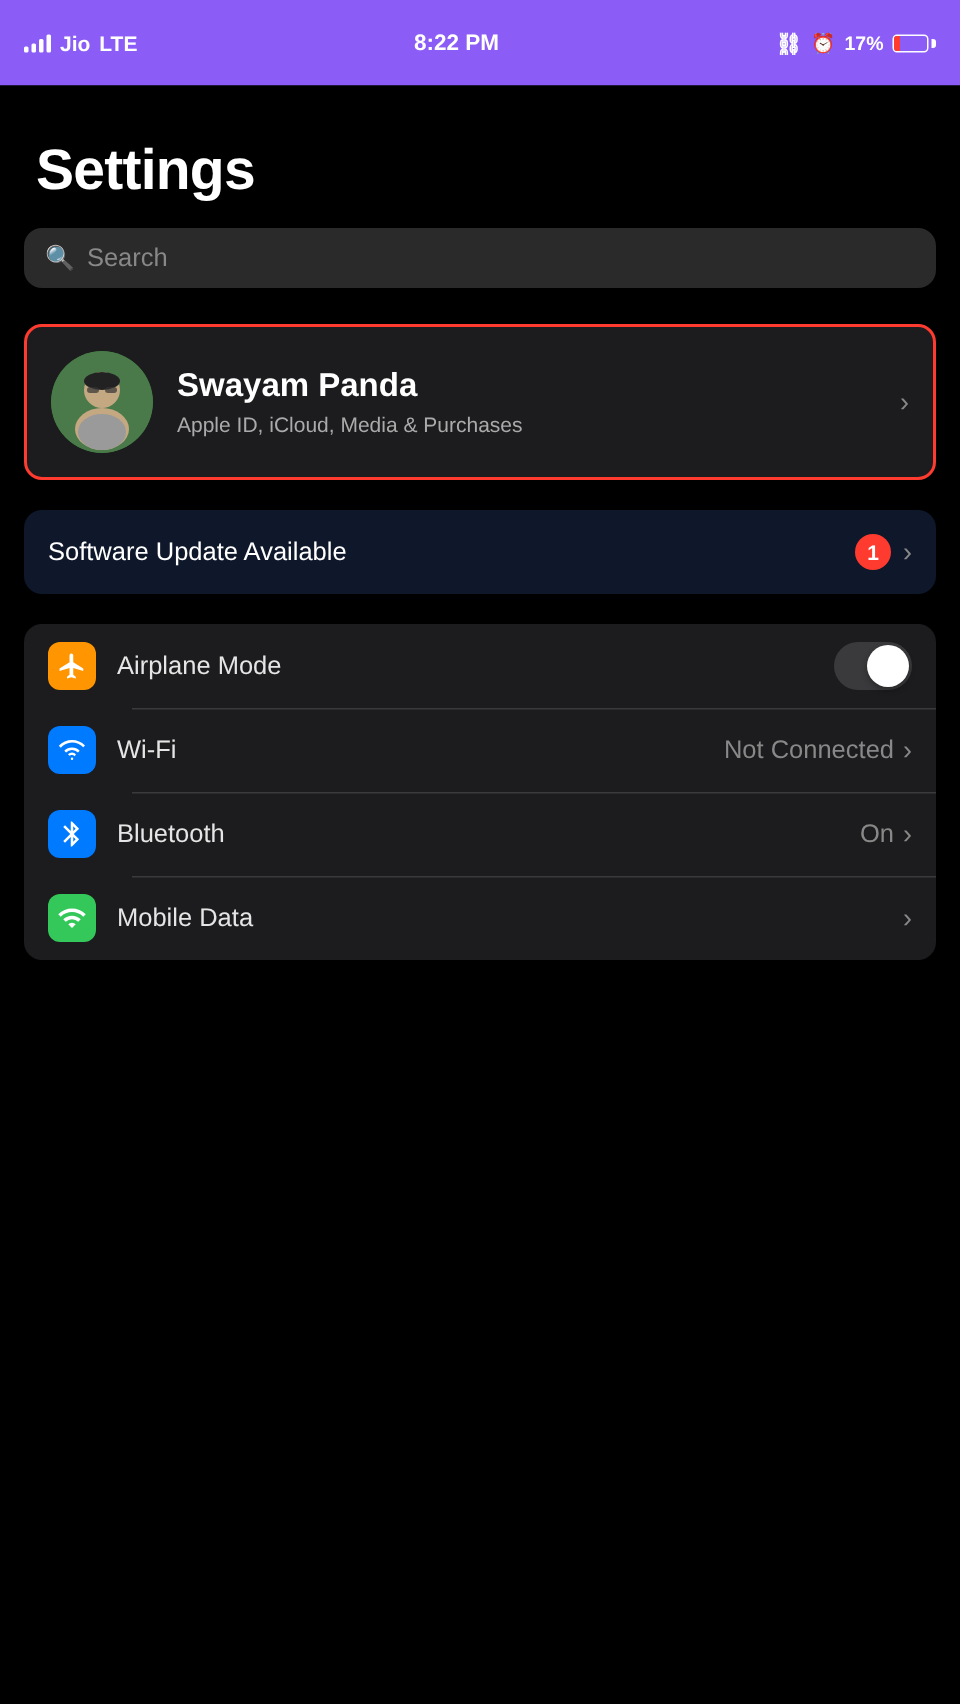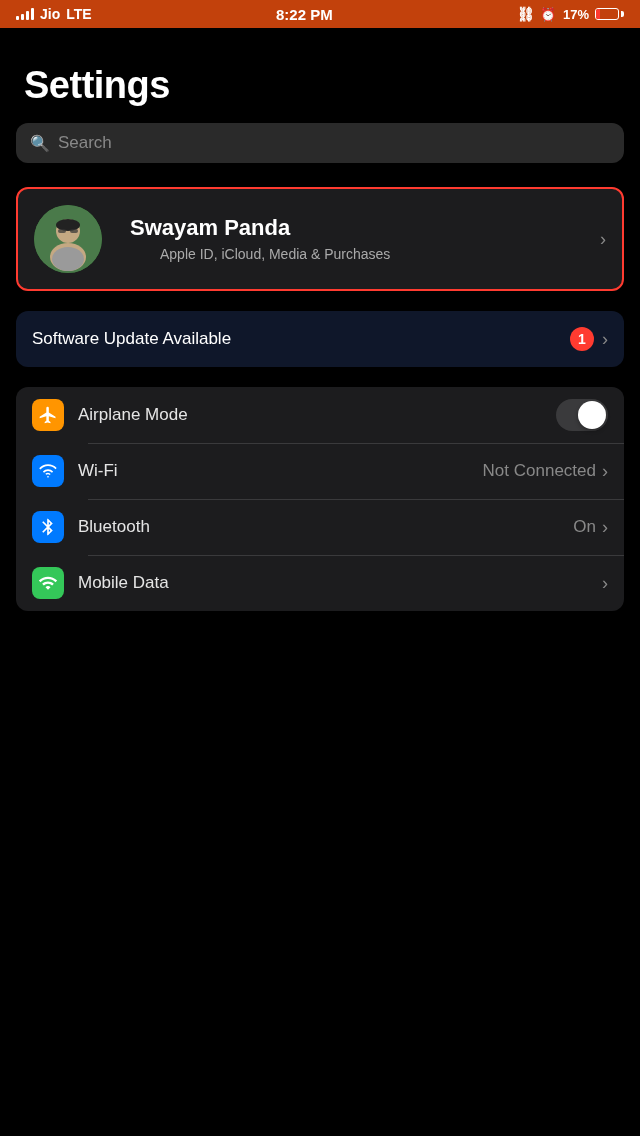--- a/index.html
+++ b/index.html
@@ -9,22 +9,22 @@
       min-height: 1136px;
       background: #000;
       font-family: -apple-system, 'SF Pro Display', 'Helvetica Neue', Arial, sans-serif;
       color: #fff;
       overflow-x: hidden;
     }
 
     
     .status-bar {
       width: 100%;
-      height: 28px;
-      background: #c2410c;
+      height: 57px;
+      background: #8b5cf6;
       display: flex;
       align-items: center;
       justify-content: space-between;
       padding: 0 16px;
       font-size: 14px;
       font-weight: 600;
     }
     .status-left {
       display: flex;
       align-items: center;
@@ -110,21 +110,21 @@
 
     
     .apple-id-section {
       margin: 8px 16px;
       background: #1c1c1e;
       border-radius: 12px;
       border: 2px solid #ff3b30;
       padding: 16px;
       display: flex;
       align-items: center;
-      gap: 28px;
+      gap: 16px;
       position: relative;
     }
     .avatar {
       width: 68px;
       height: 68px;
       border-radius: 50%;
       background: linear-gradient(135deg, #4a7a4a 0%, #2d5a2d 40%, #3a6b3a 100%);
       flex-shrink: 0;
       overflow: hidden;
       display: flex;
@@ -138,21 +138,20 @@
     .apple-id-name {
       font-size: 22px;
       font-weight: 600;
       color: #fff;
       margin-bottom: 4px;
     }
     .apple-id-subtitle {
       font-size: 14px;
       color: #aaa;
       line-height: 1.3;
-      margin-left: 30px;
     }
     .chevron {
       color: #888;
       font-size: 18px;
     }
 
     
     .software-update-section {
       margin: 20px 16px 0 16px;
       background: #0f172a;

